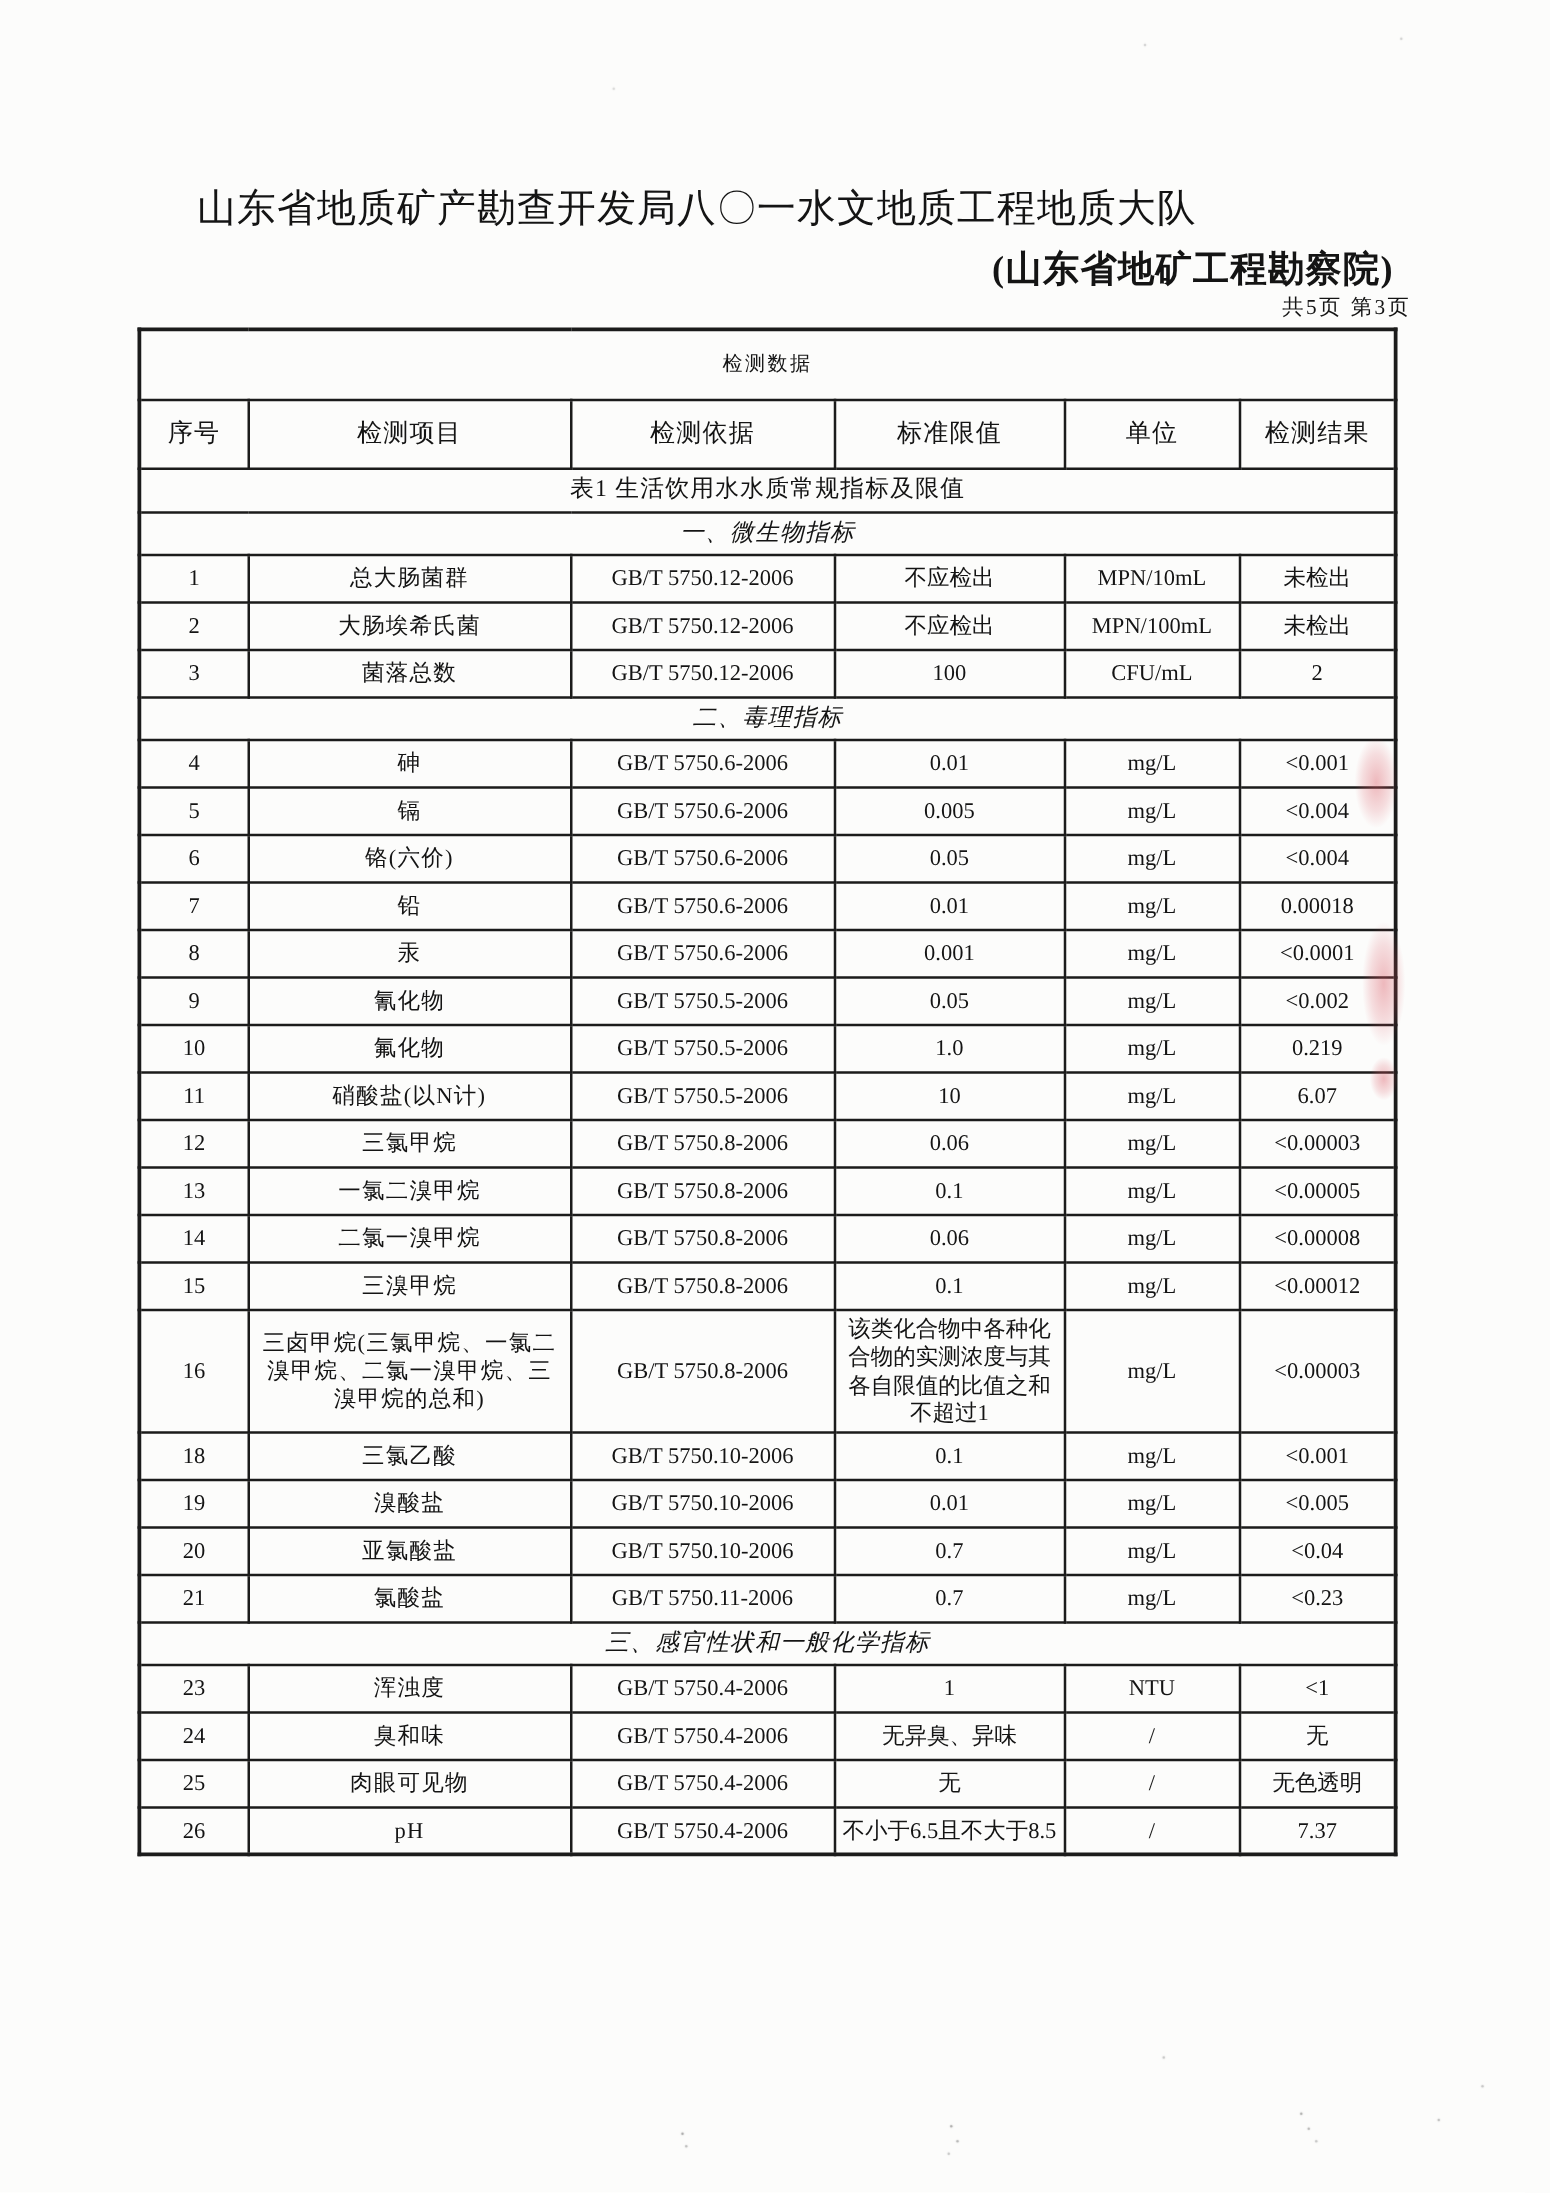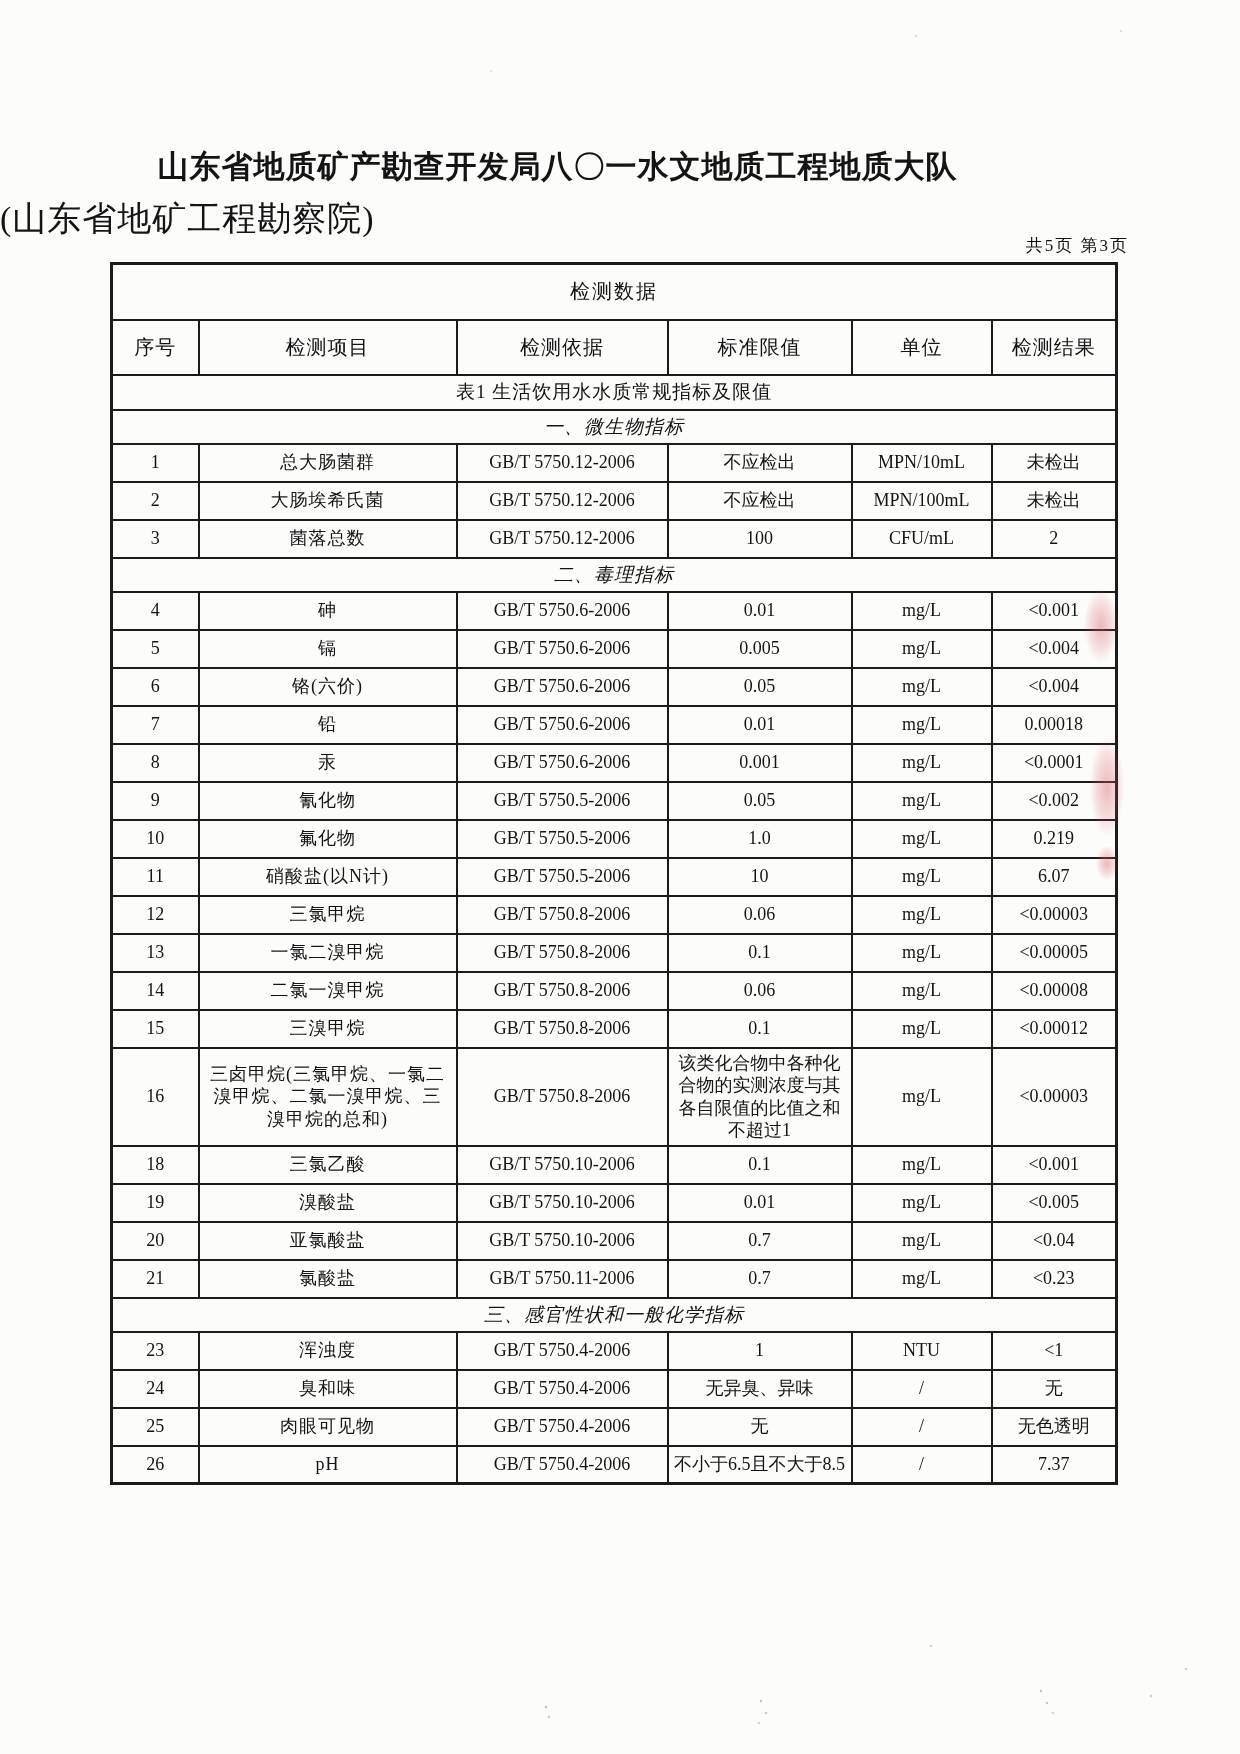--- a/index.html
+++ b/index.html
@@ -8,44 +8,44 @@
     width:1240px; height:1754px;
     font-family:"Liberation Serif","DejaVu Serif",serif;
     color:#141414;
   }
   .page {
     position:relative; width:1240px; height:1754px;
     background:#fcfcfb; overflow:hidden;
   }
   .doc-title {
     position:absolute; top:146px; left:0; width:1115px;
-    text-align:center; font-size:31px; font-weight:bold; letter-spacing:1px;
+    text-align:center; font-size:31px; font-weight:normal; letter-spacing:1px;
   }
   .doc-subtitle {
     position:absolute; top:196px; left:0; width:1115px;
-    text-align:left; font-size:34px; font-weight:normal; letter-spacing:1px;
+    text-align:right; font-size:29px; font-weight:bold; letter-spacing:1px;
   }
   .page-info {
     position:absolute; top:234px; left:16px; width:1113px;
     text-align:right; font-size:17px; letter-spacing:2px;
   }
   table.report-table {
     position:absolute; top:262px; left:110px; width:1005px;
     border-collapse:collapse; table-layout:fixed;
     border:3px solid #1b1b1b;
   }
   .report-table th, .report-table td {
     border:2px solid #1b1b1b;
     text-align:center; vertical-align:middle;
     font-weight:normal;
     padding:3px 5px;
     line-height:1.25;
     word-break:break-word;
   }
-  .caption-row td { height:56px; font-size:20px; letter-spacing:2px; }
+  .caption-row td { height:56px; font-size:16px; letter-spacing:2px; }
   .head-row th   { height:55px; font-size:20px; letter-spacing:1px; }
   .note-row td   { height:35px; font-size:19px; letter-spacing:1px; }
   .section-row td{ height:34px; font-size:19px; letter-spacing:1px;font-style:italic; }
   .data-row td   { height:38px; font-size:18px; }
   .data-row .cell-item { letter-spacing:1px;margin-top:36px; }
   
   .stamp-mark {
     position:absolute;
     background:radial-gradient(ellipse at center, rgba(216,82,94,0.40) 0%, rgba(216,82,94,0.18) 45%, rgba(216,82,94,0) 72%);
   }

